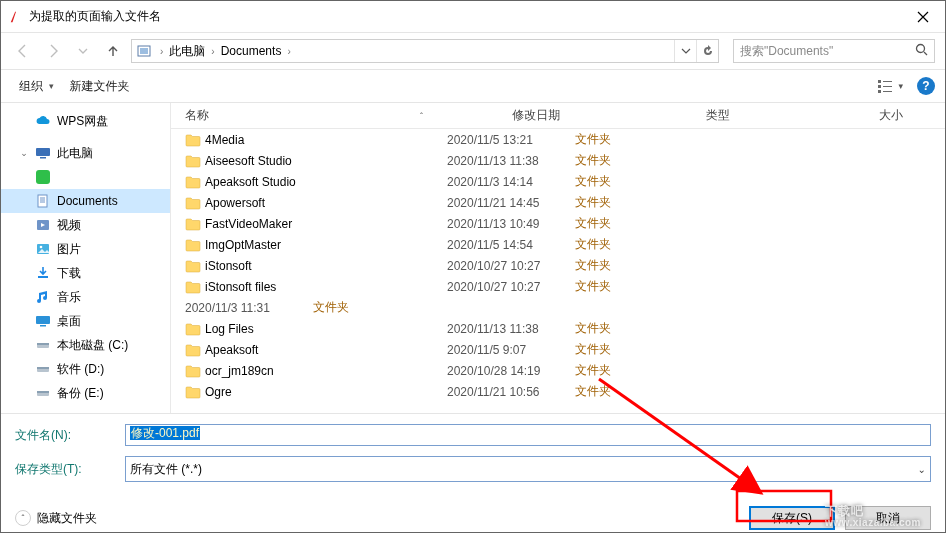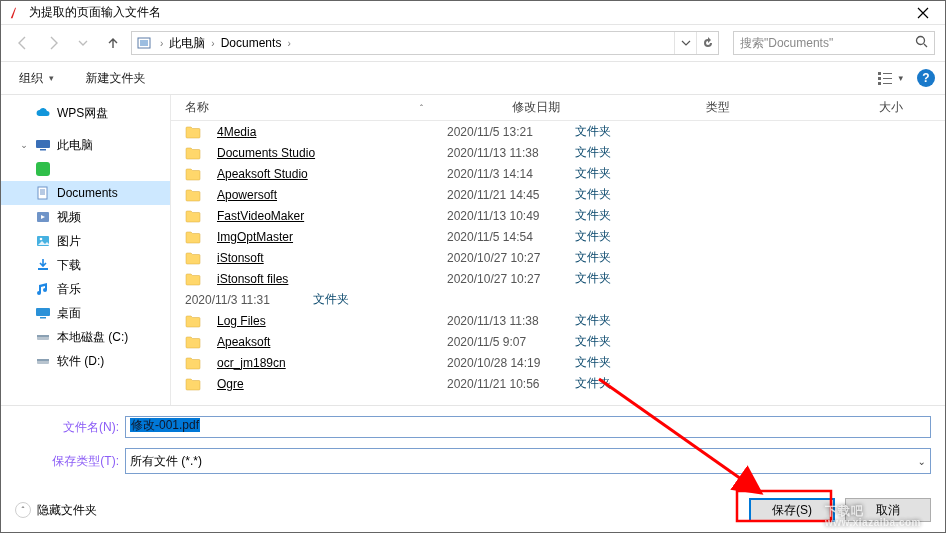--- a/index.html
+++ b/index.html
@@ -1,20 +1,20 @@
 <!DOCTYPE html>
 <html><head>
 <meta charset="utf-8">
 <style>
   * { margin: 0; padding: 0; box-sizing: border-box; font-family: "Microsoft YaHei", "Segoe UI", Tahoma, sans-serif; font-size: 12px; }
   body { background: #fff; color: #000; }
   .window { width: 946px; height: 533px; border: 1px solid #646464; position: relative; background: #fff; overflow: hidden; }
 
   
-  .titlebar { height: 24px; display: flex; align-items: center; justify-content: space-between; border-bottom: 1px solid #e5e5e5; }
+  .titlebar { height: 32px; display: flex; align-items: center; justify-content: space-between; border-bottom: 1px solid #e5e5e5; }
   .titlebar-left { display: flex; align-items: center; gap: 6px; padding-left: 8px; }
   .app-icon { width: 14px; height: 14px; }
   .titlebar-title { font-size: 12px; }
   .titlebar-close { width: 44px; height: 100%; display: flex; align-items: center; justify-content: center; cursor: default; }
 
   
   .navbar { height: 36px; display: flex; align-items: center; padding: 0 10px; gap: 6px; }
   .nav-btn { width: 24px; height: 24px; display: flex; align-items: center; justify-content: center; color: #555; border-radius: 2px; }
   .nav-btn.disabled { color: #bdbdbd; }
   .breadcrumb-wrap { flex: 1; height: 24px; border: 1px solid #cfcfcf; display: flex; align-items: center; border-radius: 0; background: #fff; }
@@ -23,21 +23,21 @@
   .crumb { padding: 0 2px; color: #000; }
   .crumb-sep { padding: 0 4px; color: #777; font-size: 10px; }
   .crumb-tail-btn { width: 22px; height: 22px; display: flex; align-items: center; justify-content: center; color: #555; border-left: 1px solid #e3e3e3; }
   .searchbox { width: 202px; height: 24px; border: 1px solid #cfcfcf; margin-left: 8px; display: flex; align-items: center; padding: 0 6px; color: #777; }
   .searchbox input { flex: 1; border: none; outline: none; font-size: 12px; color: #000; }
   .searchbox input::placeholder { color: #8a8a8a; }
   .search-icon { color: #555; margin-left: 4px; }
 
   
   .toolbar { height: 34px; border-top: 1px solid #e5e5e5; border-bottom: 1px solid #e5e5e5; display: flex; align-items: center; justify-content: space-between; padding: 0 10px; background: #fff; }
-  .toolbar-left { display: flex; align-items: center; gap: 16px; }
+  .toolbar-left { display: flex; align-items: center; }
   .tool-item { padding: 4px 8px; display: flex; align-items: center; gap: 4px; color: #1a1a1a; }
   .tool-chev { font-size: 9px; color: #555; padding-left: 2px; }
   .toolbar-right { display: flex; align-items: center; gap: 10px; }
   .view-btn { display: flex; align-items: center; gap: 3px; color: #444; padding: 2px 4px; }
   .help-icon { width: 18px; height: 18px; border-radius: 50%; background: #1979ca; color: #fff; display: flex; align-items: center; justify-content: center; font-weight: bold; font-size: 12px; }
 
   
   .main { display: flex; height: 310px; }
   .sidebar { width: 170px; border-right: 1px solid #e9e9e9; overflow-y: auto; padding-top: 6px; }
   .side-item { display: flex; align-items: center; height: 24px; padding-left: 18px; gap: 6px; cursor: default; }
@@ -51,38 +51,38 @@
   .list-header { display: flex; align-items: center; height: 26px; border-bottom: 1px solid #e9e9e9; color: #444; justify-content: space-between; }
   .list-header .col { padding-left: 14px; }
   .col-name-h { width: 262px; display:flex; align-items:center; justify-content:space-between; padding-right:10px;}
   .sort-ind { font-size: 9px; color:#666; }
   .col-date { width: 128px; }
   .col-type { width: 108px; }
   .col-size { width: 80px; }
   .list-body { flex: 1; overflow-y: scroll; }
   .row { display: flex; align-items: center; height: 21px; }
   .cell { padding-left: 14px; white-space: nowrap; overflow: hidden; text-overflow: ellipsis; }
-  .col-name { width: 262px; display: flex; align-items: center; gap: 16px; text-decoration: underline; }
+  .col-name { width: 262px; display: flex; align-items: center; gap: 4px; }
   .folder-icon { width: 16px; height: 14px; }
   .col-date-c { width: 128px; color: #555; }
-  .col-type-c { width: 108px; color: #0c4a6e; }
+  .col-type-c { width: 108px; color: #a16207; }
   .col-size-c { width: 80px; color: #555; }
 
   
   .list-body::-webkit-scrollbar { width: 16px; }
   .list-body::-webkit-scrollbar-track { background: #f0f0f0; }
   .list-body::-webkit-scrollbar-thumb { background: #c2c2c2; border: 3px solid #f0f0f0; border-radius: 0; }
 
   
   .bottom { border-top: 1px solid #e5e5e5; padding: 10px 14px 0 14px; }
   .field-row { display: flex; align-items: center; margin-bottom: 10px; }
-  .field-label { width: 110px; text-align: right; padding-right: 6px; color: #8b5cf6; }
+  .field-label { width: 110px; text-align: left; padding-right: 6px; color: #0f766e; }
   .field-input-wrap { flex: 1; }
   .field-input { width: 100%; height: 22px; border: 1px solid #7a9fcf; padding: 0 4px; font-size: 12px; outline: none; }
-  .filename-val { background: #0078d7; color: #0f172a; padding: 0 1px; }
+  .filename-val { background: #0078d7; color: #fef9c3; padding: 0 1px; }
   .field-select { width: 100%; height: 26px; border: 1px solid #7a9fcf; padding: 0 4px; font-size: 12px; background: #fff; display:flex; align-items:center; justify-content:space-between;}
   .select-chevron { font-size: 10px; color:#444; }
 
   .footer { display: flex; align-items: center; justify-content: space-between; padding: 14px 14px 12px 14px; }
   .footer-left { display: flex; align-items: center; gap: 6px; color: #000; }
   .collapse-caret { width:16px; height:16px; border:1px solid #cfcfcf; border-radius:50%; display:flex; align-items:center; justify-content:center; font-size:9px; color:#555;}
   .footer-right { display: flex; gap: 10px; }
   .btn { width: 86px; height: 24px; border: 1px solid #adadad; background: #e1e1e1; display: flex; align-items: center; justify-content: center; cursor: default; }
   .btn.primary { border: 2px solid #0078d7; background: #e1e1e1; }
 
@@ -293,20 +293,29 @@
       </div>
       <div class="side-item child">
         <span class="side-icon">
             <svg width="16" height="16" viewBox="0 0 16 16">
               <rect x="2" y="6" width="12" height="5" rx="1" fill="#b8c4cf"></rect>
               <rect x="2" y="6" width="12" height="2" fill="#8aa0b3"></rect>
             </svg>
           </span>
         <span>软件 (D:)</span>
       </div>
+      <div class="side-item child">
+        <span class="side-icon">
+            <svg width="16" height="16" viewBox="0 0 16 16">
+              <rect x="2" y="6" width="12" height="5" rx="1" fill="#b8c4cf"></rect>
+              <rect x="2" y="6" width="12" height="2" fill="#8aa0b3"></rect>
+            </svg>
+          </span>
+        <span>备份 (E:)</span>
+      </div>
     </div>
 
     <div class="listing">
       <div class="list-header">
         <div class="col col-name-h">
             <span>名称</span>
             <span class="sort-ind">ˆ</span>
           </div>
         <div class="col col-date">修改日期</div>
         <div class="col col-type">类型</div>
@@ -322,21 +331,21 @@
             </div>
             <div class="cell col-date-c">2020/11/5 13:21</div>
             <div class="cell col-type-c">文件夹</div>
             <div class="cell col-size-c"></div>
           </div>
           <div class="row">
             <div class="cell col-name">
               <svg class="folder-icon" viewBox="0 0 16 14">
                 <path d="M1 3a1 1 0 0 1 1-1h4l1.5 1.5H14a1 1 0 0 1 1 1V12a1 1 0 0 1-1 1H2a1 1 0 0 1-1-1V3z" fill="#ffd76b" stroke="#d9a93a" stroke-width=".5"></path>
               </svg>
-              <span>Documents Studio</span>
+              <span>Aiseesoft Studio</span>
             </div>
             <div class="cell col-date-c">2020/11/13 11:38</div>
             <div class="cell col-type-c">文件夹</div>
             <div class="cell col-size-c"></div>
           </div>
           <div class="row">
             <div class="cell col-name">
               <svg class="folder-icon" viewBox="0 0 16 14">
                 <path d="M1 3a1 1 0 0 1 1-1h4l1.5 1.5H14a1 1 0 0 1 1 1V12a1 1 0 0 1-1 1H2a1 1 0 0 1-1-1V3z" fill="#ffd76b" stroke="#d9a93a" stroke-width=".5"></path>
               </svg>

